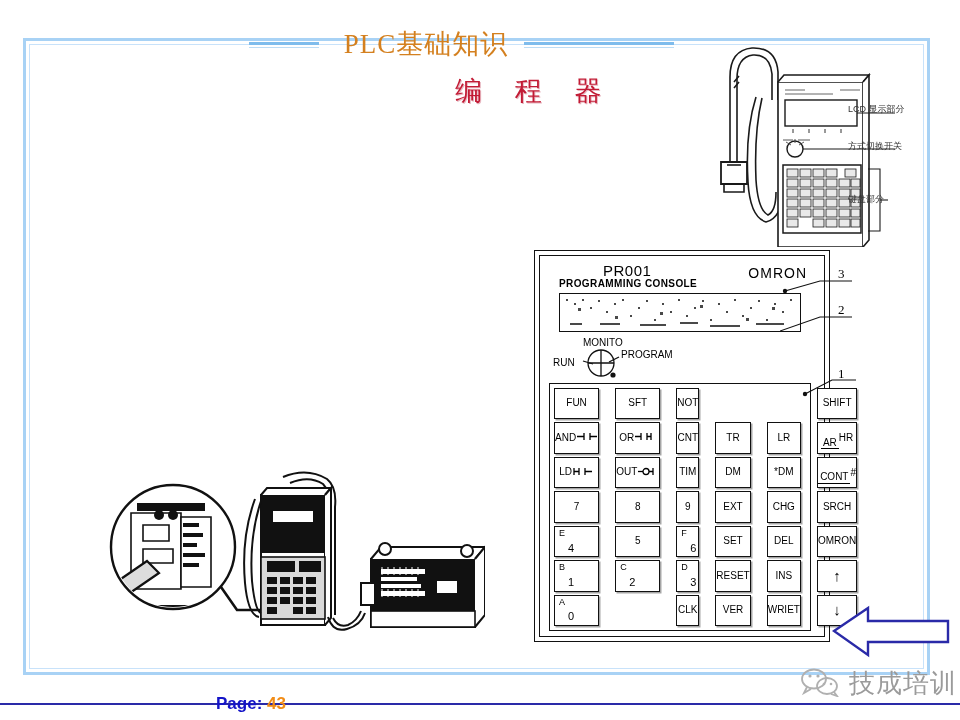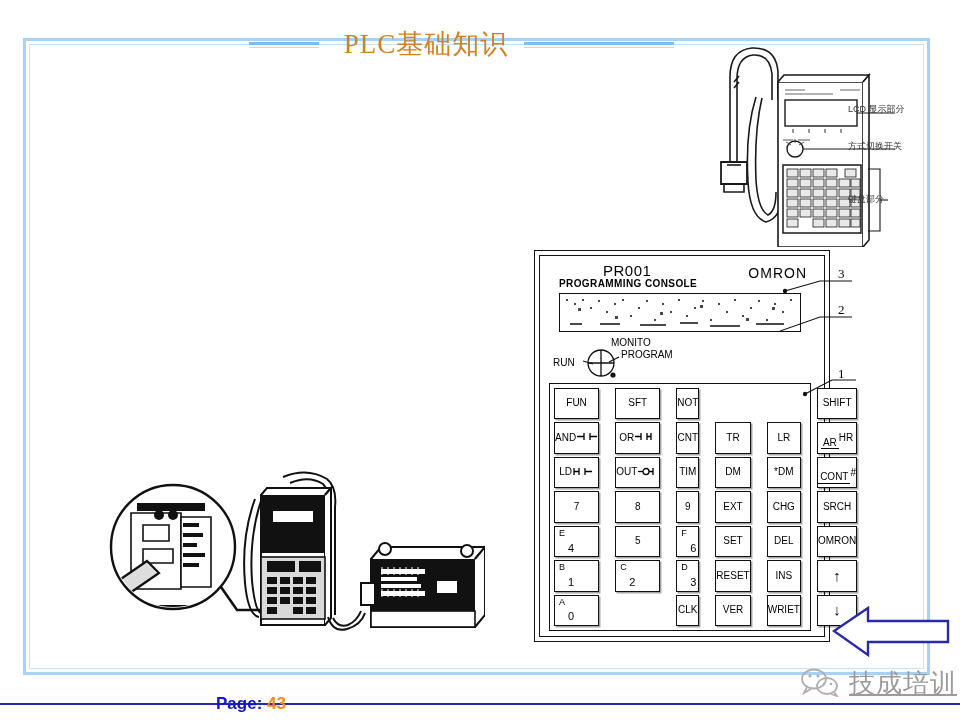--- a/index.html
+++ b/index.html
@@ -87,21 +87,21 @@
     font-family:"Liberation Sans","DejaVu Sans",sans-serif;letter-spacing:1px;
   }
   .lcd{
     position:absolute;left:24px;top:42px;width:240px;height:37px;
     border:1.4px solid #111;background:#fff;overflow:hidden;
   }
   .lcd-dots{position:absolute;inset:0;opacity:.85;}
 
   .switch-wrap{position:absolute;left:18px;top:86px;width:140px;height:42px;}
   .sw-run{position:absolute;left:0px;top:20px;font-size:10px;font-family:"Liberation Sans",sans-serif;}
-  .sw-mon{position:absolute;left:30px;top:0px;font-size:10px;font-family:"Liberation Sans",sans-serif;margin-left:28px;}
+  .sw-mon{position:absolute;left:30px;top:0px;font-size:10px;font-family:"Liberation Sans",sans-serif;}
   .sw-prog{position:absolute;left:68px;top:12px;font-size:10px;font-family:"Liberation Sans",sans-serif;}
 
   .keypad{
     position:absolute;left:14px;top:132px;width:262px;height:248px;
     border:1.6px solid #111;box-sizing:border-box;padding:4px;
   }
   .kp-grid{
     display:grid;grid-template-columns:repeat(6,1fr);
     grid-template-rows:repeat(7,1fr);
     gap:3px 16px;width:100%;height:100%;
@@ -137,34 +137,34 @@
   .page-num{color:#f28c16;}
 
   
   .big-arrow{position:absolute;left:832px;top:604px;width:118px;height:54px;}
   .brand{
     position:absolute;left:800px;top:666px;display:flex;align-items:center;gap:7px;
   }
   .brand-text{
     font-size:26px;color:#9b9b9b;letter-spacing:1px;
     font-family:"Liberation Serif","DejaVu Serif",serif;
-    text-decoration:underline;
   }
 </style>
 </head>
 <body>
 
 <div class="slide">
 
   <div class="frame-outer"></div>
   <div class="frame-inner"></div>
 
   <div class="title-rule-left"></div>
   <div class="title-rule-right"></div>
   <div class="title-main">PLC基础知识</div>
+  <div class="subtitle">编 程 器</div>
 
 
   <div class="device-tr">
     <svg width="265" height="225" viewBox="0 0 265 225">
       <g fill="none" stroke="#1a1a1a" stroke-width="1.6">
 
         <path d="M40,140 L40,55 Q40,28 62,26 Q86,25 88,50 L88,78"></path>
         <path d="M47,140 L47,57 Q47,35 63,33 Q80,32 82,52 L82,78"></path>
         <path d="M44,60 l5,-6 M44,66 l5,-6"></path>
 

